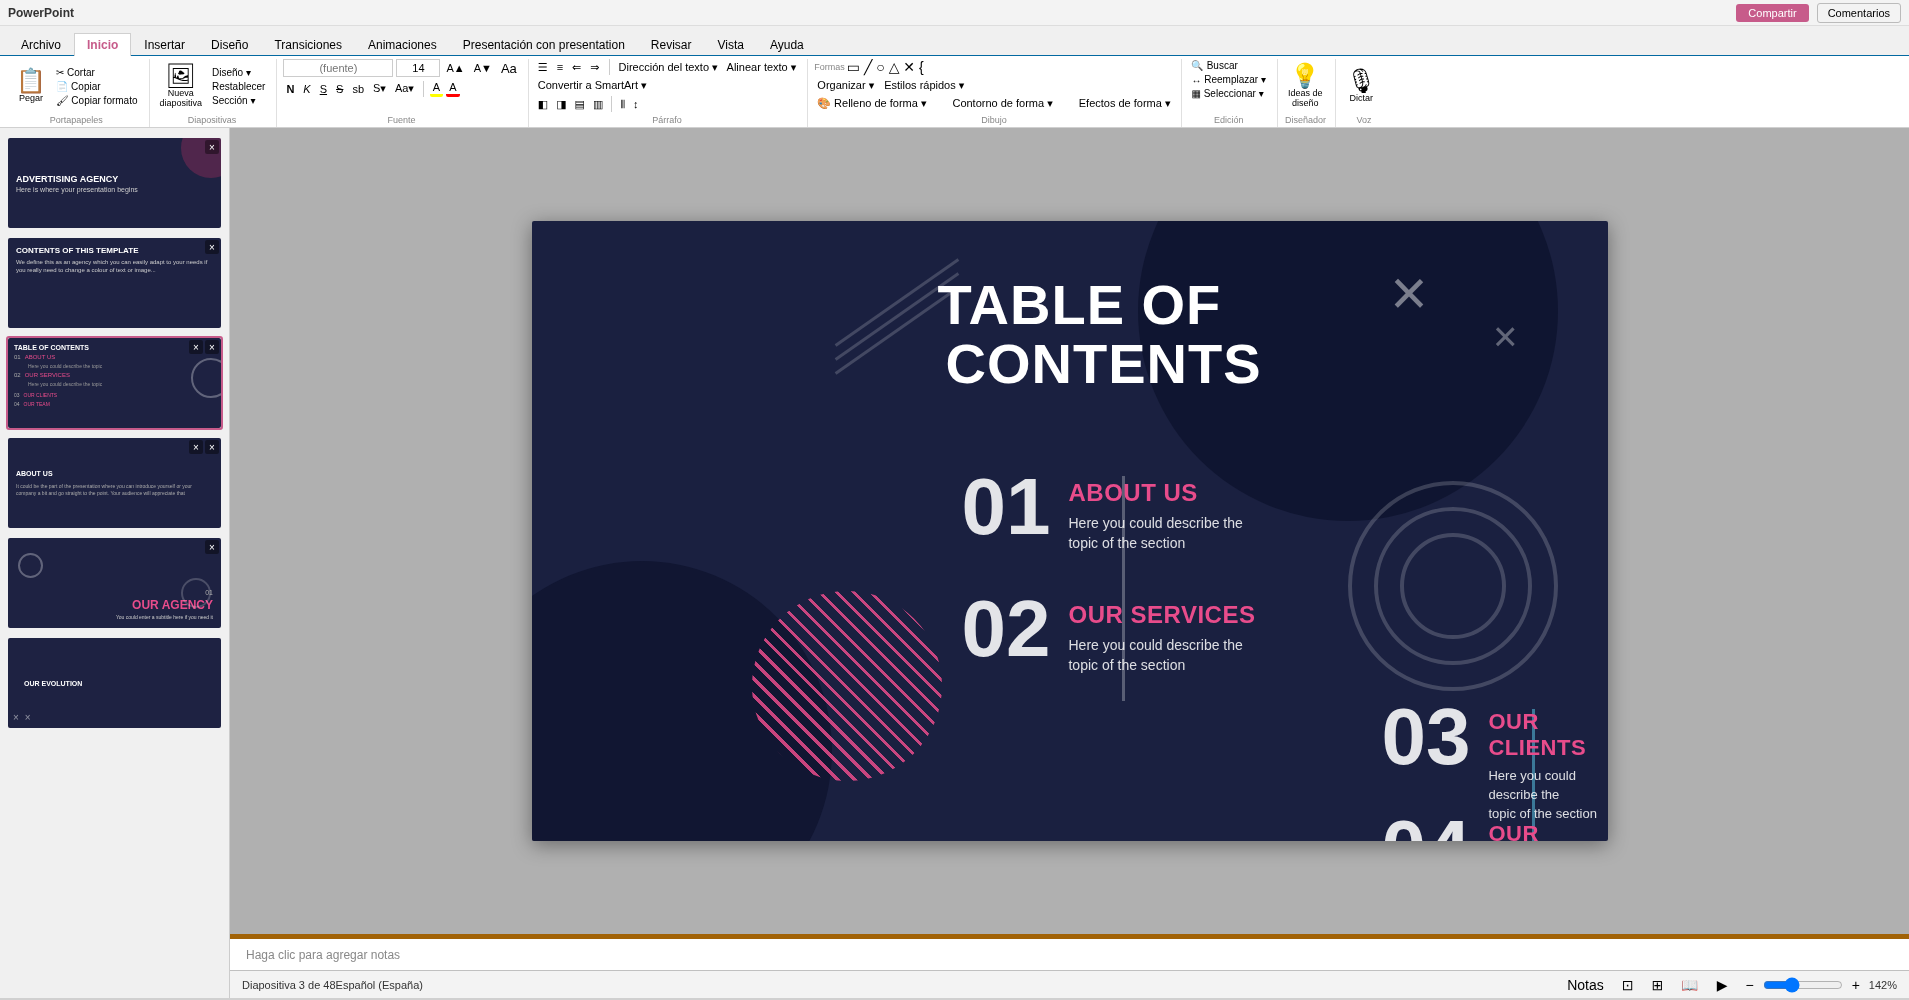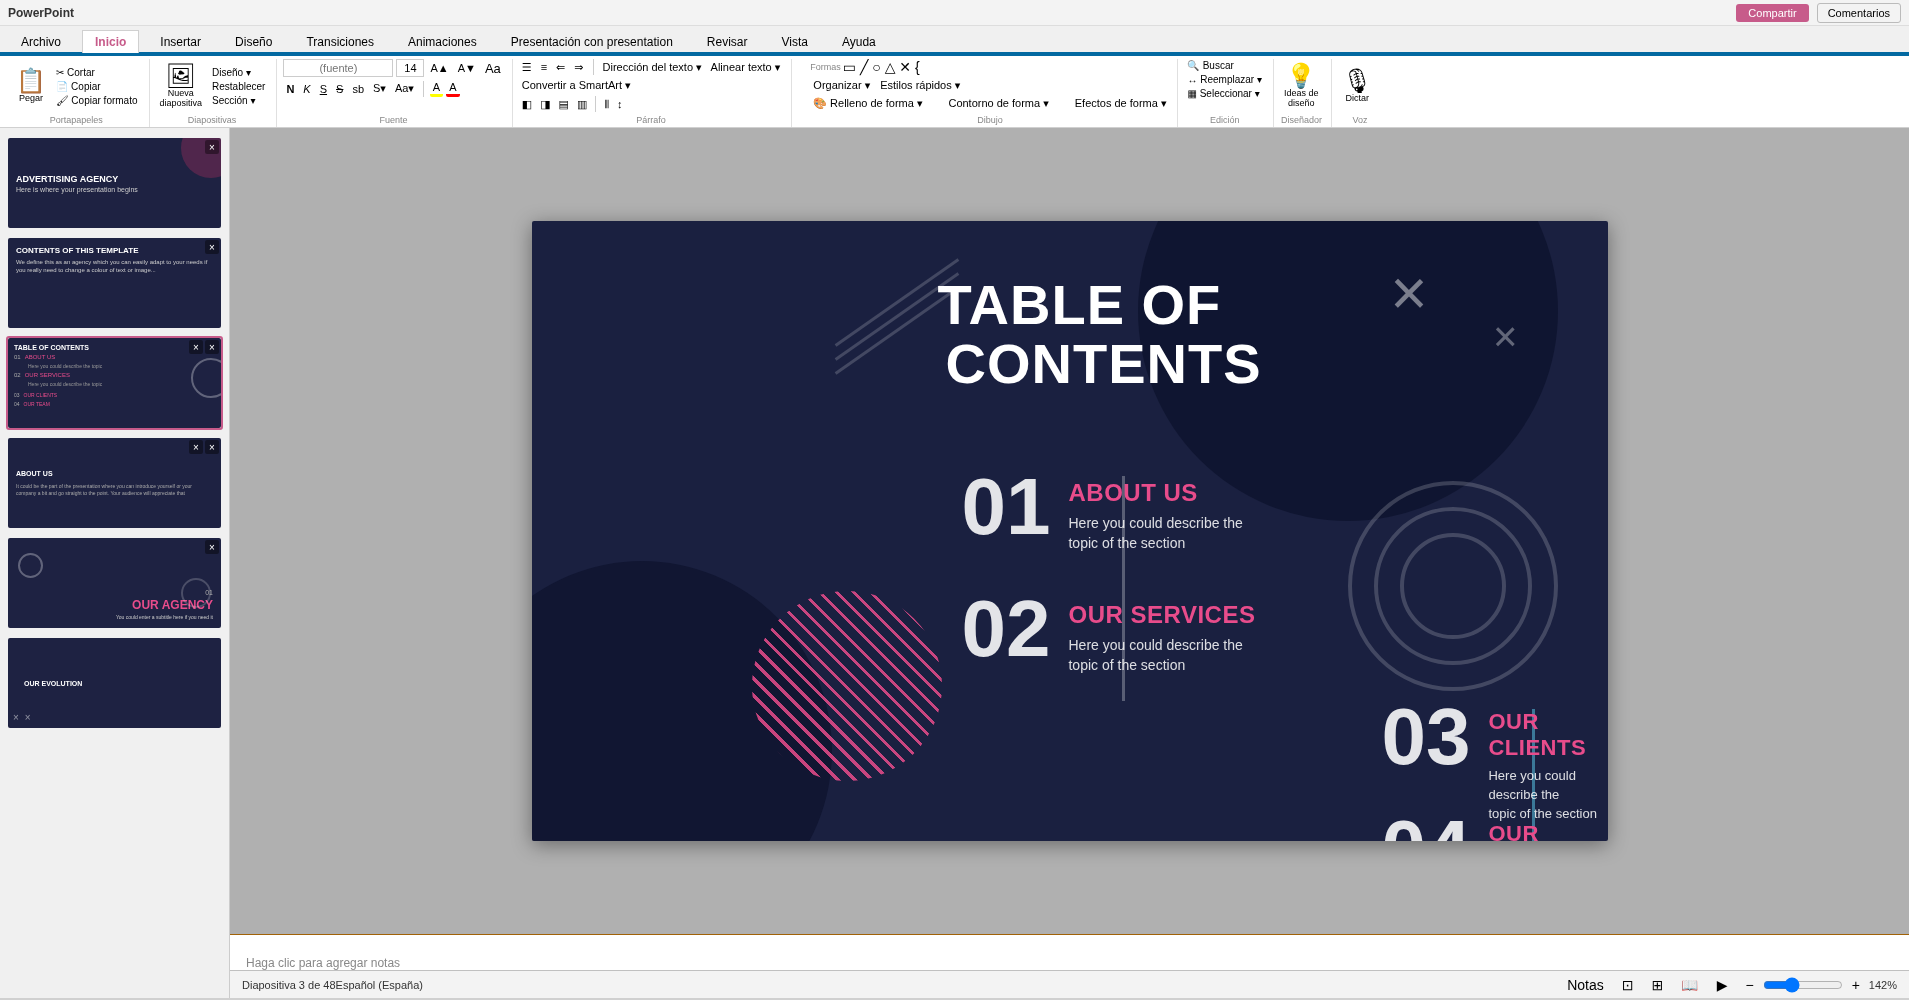--- a/index.html
+++ b/index.html
@@ -36,34 +36,34 @@
     
     .thumb6 { background: #1e2242; padding: 8px; height: 90px; display: flex; align-items: center; }
     .canvas-scroll { flex: 1; display: flex; align-items: center; justify-content: center; padding: 20px; overflow: auto; background: #b0b0b0; }
 
     
     .slide { width: 1076px; height: 620px; background: #1a2040; position: relative; overflow: hidden; border-radius: 2px; box-shadow: 0 4px 20px rgba(0,0,0,0.4); }
 
     
     .status-bar { height: 28px; background: #f3f3f3; border-top: 1px solid #c0c0c0; display: flex; align-items: center; padding: 0 12px; font-size: 11px; color: #333; }
     .status-right { margin-left: auto; display: flex; align-items: center; gap: 8px; }
-    .notes-area { background: white; border-top: 1px solid #a16207; height: 36px; display: flex; align-items: flex-end; padding: 0 16px; font-size: 12px; color: #888; }
+    .notes-area { background: white; border-top: 5px solid #a16207; height: 36px; display: flex; align-items: center; padding: 0 16px; font-size: 12px; color: #888; }
 
     
     .view-btn { background: none; border: none; cursor: pointer; padding: 2px 5px; font-size: 14px; }
     .zoom-control { display: flex; align-items: center; gap: 4px; font-size: 11px; }
 
     
     .ribbon-top-row { display: flex; align-items: center; height: 26px; background: #f3f3f3; border-bottom: 1px solid #ddd; padding: 0 8px; }
     .app-title { font-size: 12px; color: #333; font-weight: 600; margin-right: 20px; }
 
     
     .slide-panel::-webkit-scrollbar { width: 6px; }
     .slide-panel::-webkit-scrollbar-thumb { background: #bbb; border-radius: 3px; }
-    .ribbon-tabs-row { display: flex; align-items: flex-end; height: 30px; background: #f0f0f0; border-bottom: 4px solid #0369a1; padding: 0 8px; gap: 8px; }
+    .ribbon-tabs-row { display: flex; align-items: flex-end; height: 30px; background: #f0f0f0; border-bottom: 1px solid #0369a1; padding: 0 8px; gap: 0; }
     .ribbon-tab-item { padding: 4px 12px; font-size: 12px; cursor: pointer; border: 1px solid transparent; border-bottom: none; margin-bottom: -1px; background: transparent; }
     .ribbon-tab-item.active { background: white; border-color: #d0d0d0; color: #c75b8a; font-weight: 600; }
 
     .ribbon-main { display: flex; align-items: stretch; padding: 3px 8px 0 8px; background: white; border-bottom: 1px solid #d0d0d0; min-height: 72px; gap: 2px; }
     .rg { display: flex; flex-direction: column; border-right: 1px solid #e0e0e0; padding: 0 8px 2px 4px; min-width: 56px; }
     .rg:last-child { border-right: none; }
     .rg-body { display: flex; align-items: center; gap: 3px; flex: 1; flex-wrap: wrap; }
     .rg-label { font-size: 9px; color: #888; text-align: center; margin-top: 2px; }
     .rbtn { display: flex; flex-direction: column; align-items: center; justify-content: center; cursor: pointer; border-radius: 3px; padding: 2px 4px; gap: 1px; }
     .rbtn .ri { font-size: 24px; line-height: 1; }
@@ -130,21 +130,21 @@
         <div class="rbtn-s">Sección ▾</div>
       </div>
     </div>
     <div class="rg-label">Diapositivas</div>
   </div>
 
   <div class="rg">
     <div class="rg-body" style="flex-direction:column;align-items:flex-start;gap:3px;">
       <div style="display:flex;align-items:center;gap:3px;">
         <input type="text" class="fmt-input" style="width: 110px;" value="" placeholder="(fuente)">
-        <input type="text" class="fmt-input" style="width: 28px;" value="14">
+        <input type="text" class="fmt-input" style="width: 44px;" value="14">
         <span class="fmt-btn">A▲</span>
         <span class="fmt-btn">A▼</span>
         <span class="fmt-btn" style="font-size:13px;">Aa</span>
       </div>
       <div style="display:flex;align-items:center;gap:3px;">
         <span class="fmt-btn" style="font-weight:bold;">N</span>
         <span class="fmt-btn" style="font-style:italic;">K</span>
         <span class="fmt-btn" style="text-decoration:underline;">S</span>
         <span class="fmt-btn" style="text-decoration:line-through;">S</span>
         <span class="fmt-btn">sb</span>
@@ -178,21 +178,21 @@
         <span class="fmt-btn">▤</span>
         <span class="fmt-btn">▥</span>
         <div class="fmt-sep"></div>
         <span class="fmt-btn">⫴</span>
         <span class="fmt-btn">↕</span>
       </div>
     </div>
     <div class="rg-label">Párrafo</div>
   </div>
 
-  <div class="rg" style="min-width:200px;margin-left:12px;">
+  <div class="rg" style="min-width:200px;">
     <div class="rg-body" style="flex-direction:column;align-items:flex-start;gap:3px;">
       <div style="display:flex;gap:2px;align-items:center;">
         <span style="font-size:9px;color:#888;">Formas</span>
         <span style="font-size:14px;cursor:pointer;">▭ ╱ ○ △ ✕ { </span>
       </div>
       <div style="display:flex;gap:4px;align-items:center;">
         <span class="fmt-btn">Organizar ▾</span>
         <span class="fmt-btn">Estilos rápidos ▾</span>
       </div>
       <div style="display:flex;gap:20px;align-items:center;">

